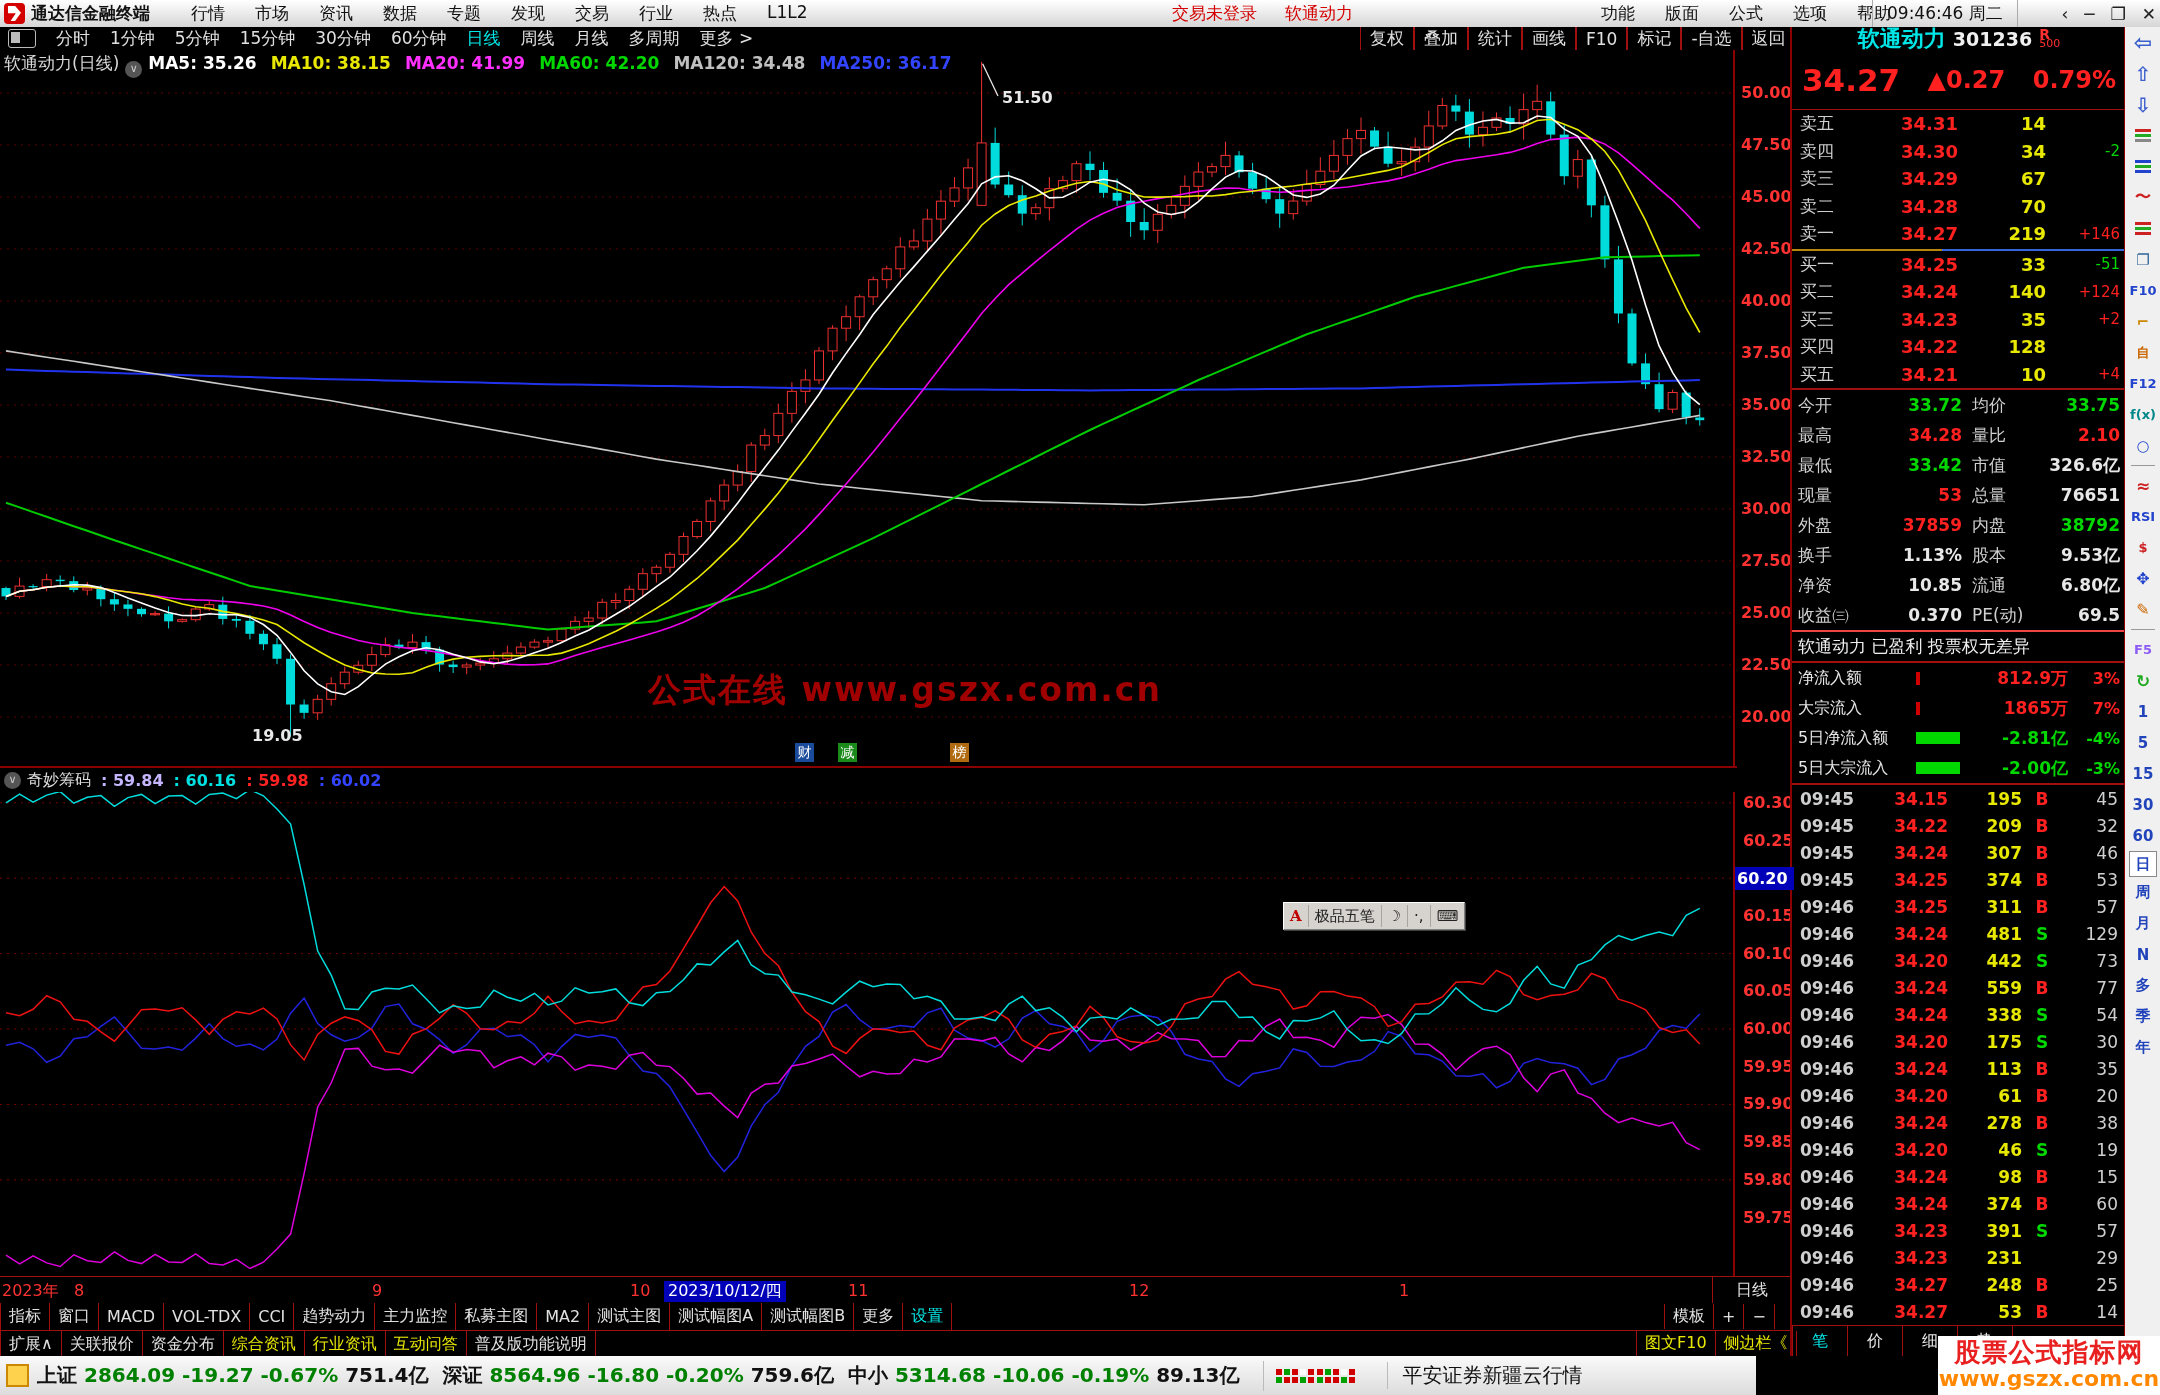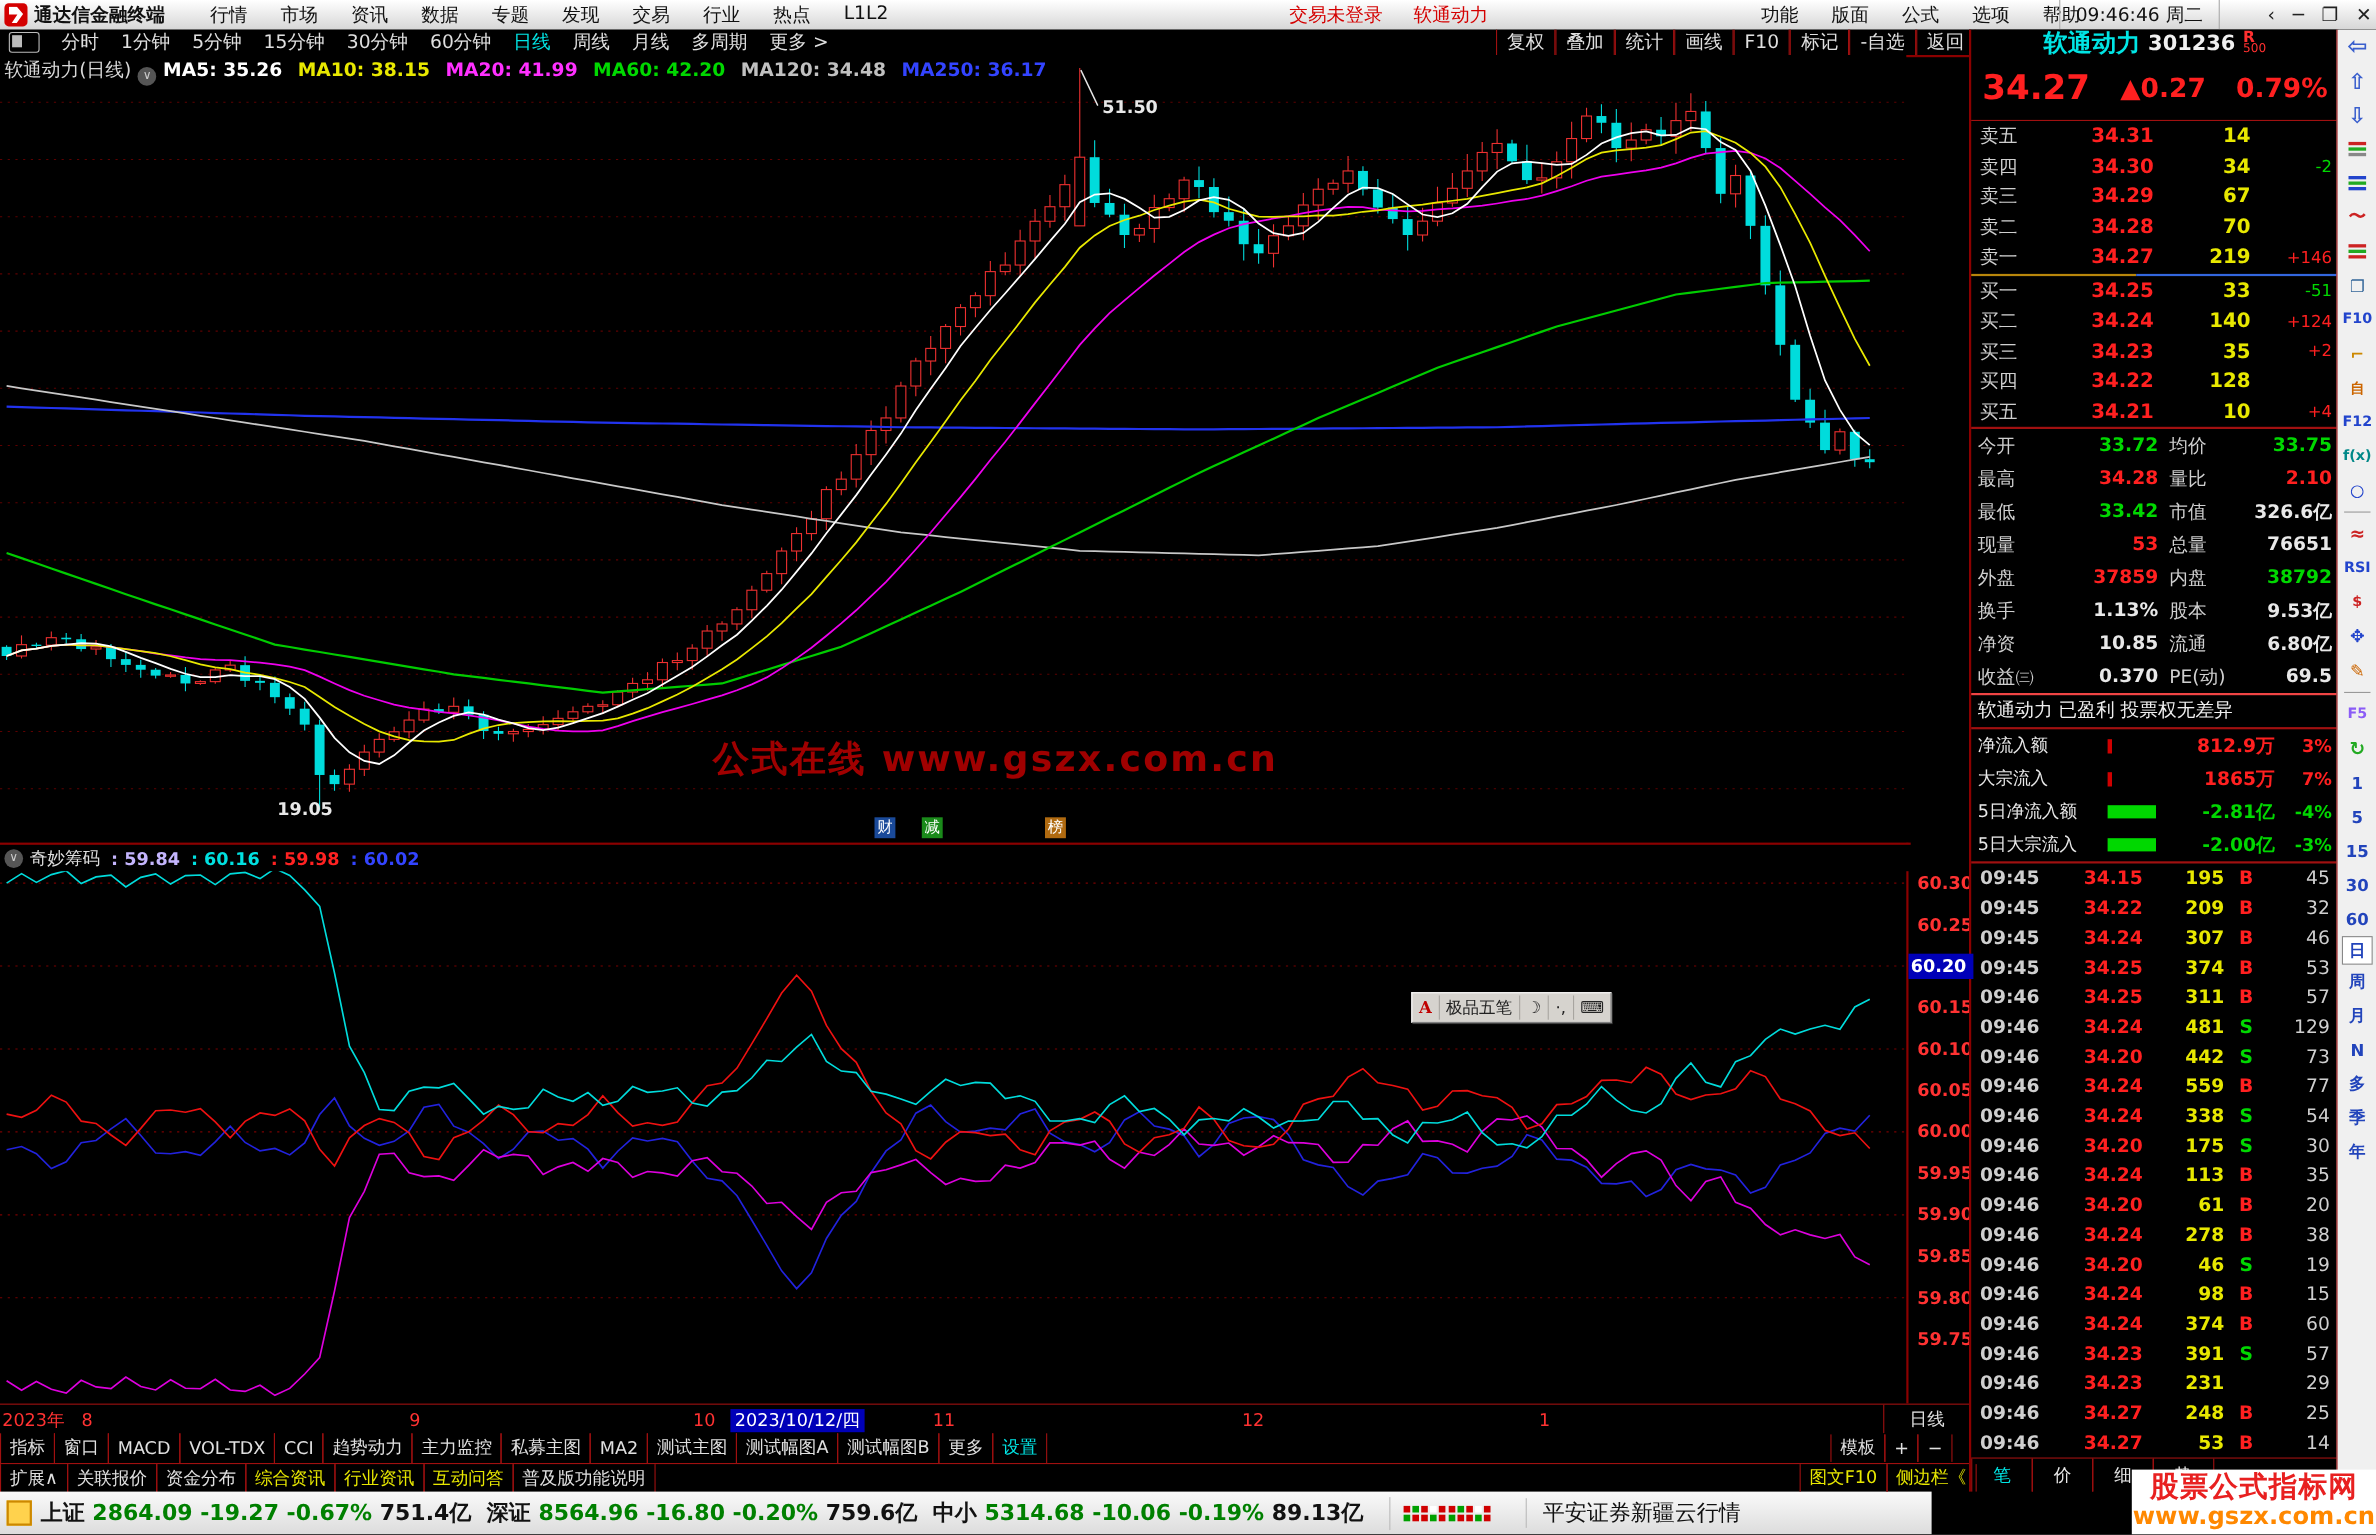--- a/index.html
+++ b/index.html
@@ -488,20 +488,35 @@
     <div class="anno" style="left:1002px;top:38px;">51.50</div>
     <div class="anno" style="left:252px;top:676px;">19.05</div>
     <div class="cwm">公式在线  www.gszx.com.cn</div>
     <div id="badges">
         <div class="badge" style="left: 795px; background: rgb(26, 74, 154);">财</div>
         <div class="badge" style="left: 838px; background: rgb(26, 138, 26);">减</div>
         <div class="badge" style="left: 950px; background: rgb(176, 106, 16);">榜</div>
       </div>
   </div>
 
+  <div class="main-axis" id="mainAxis">
+      <div class="paxis-label" style="top: 33px;">50.00</div>
+      <div class="paxis-label" style="top: 85px;">47.50</div>
+      <div class="paxis-label" style="top: 137px;">45.00</div>
+      <div class="paxis-label" style="top: 189px;">42.50</div>
+      <div class="paxis-label" style="top: 241px;">40.00</div>
+      <div class="paxis-label" style="top: 293px;">37.50</div>
+      <div class="paxis-label" style="top: 345px;">35.00</div>
+      <div class="paxis-label" style="top: 397px;">32.50</div>
+      <div class="paxis-label" style="top: 449px;">30.00</div>
+      <div class="paxis-label" style="top: 501px;">27.50</div>
+      <div class="paxis-label" style="top: 553px;">25.00</div>
+      <div class="paxis-label" style="top: 605px;">22.50</div>
+      <div class="paxis-label" style="top: 657px;">20.00</div>
+    </div>
 
   <div class="ind-header">
     <span class="chev" style="margin-left:0;">∨</span>
     <span>奇妙筹码</span>
     <span id="indVals"><span class="ind-val" style="color: #c4b5fd;">: 59.84</span><span class="ind-val" style="color: rgb(0, 224, 224);">: 60.16</span><span class="ind-val" style="color: rgb(255, 34, 34);">: 59.98</span><span class="ind-val" style="color: rgb(51, 68, 255);">: 60.02</span></span>
   </div>
 
   <div class="ind-chart">
     <svg id="indSvg" width="1733" height="486">
         <line x1="0" y1="12.818000000002272" x2="1733" y2="12.818000000002272" stroke="#7a0000" stroke-width="1" stroke-dasharray="2 5"></line>

